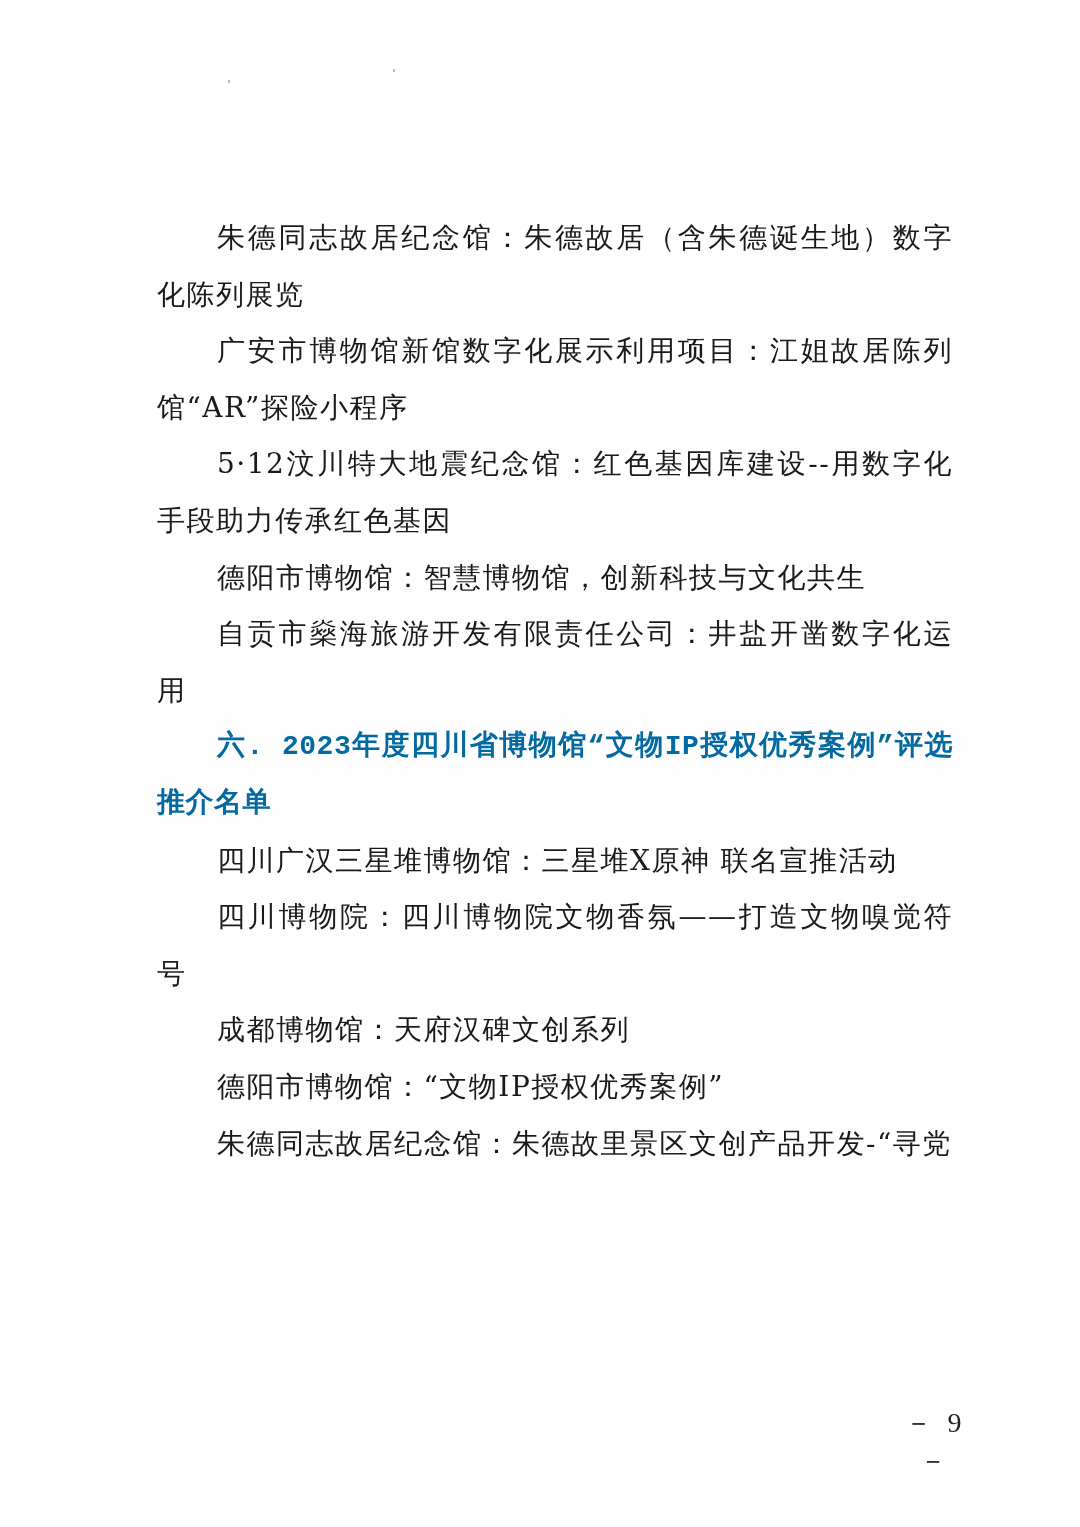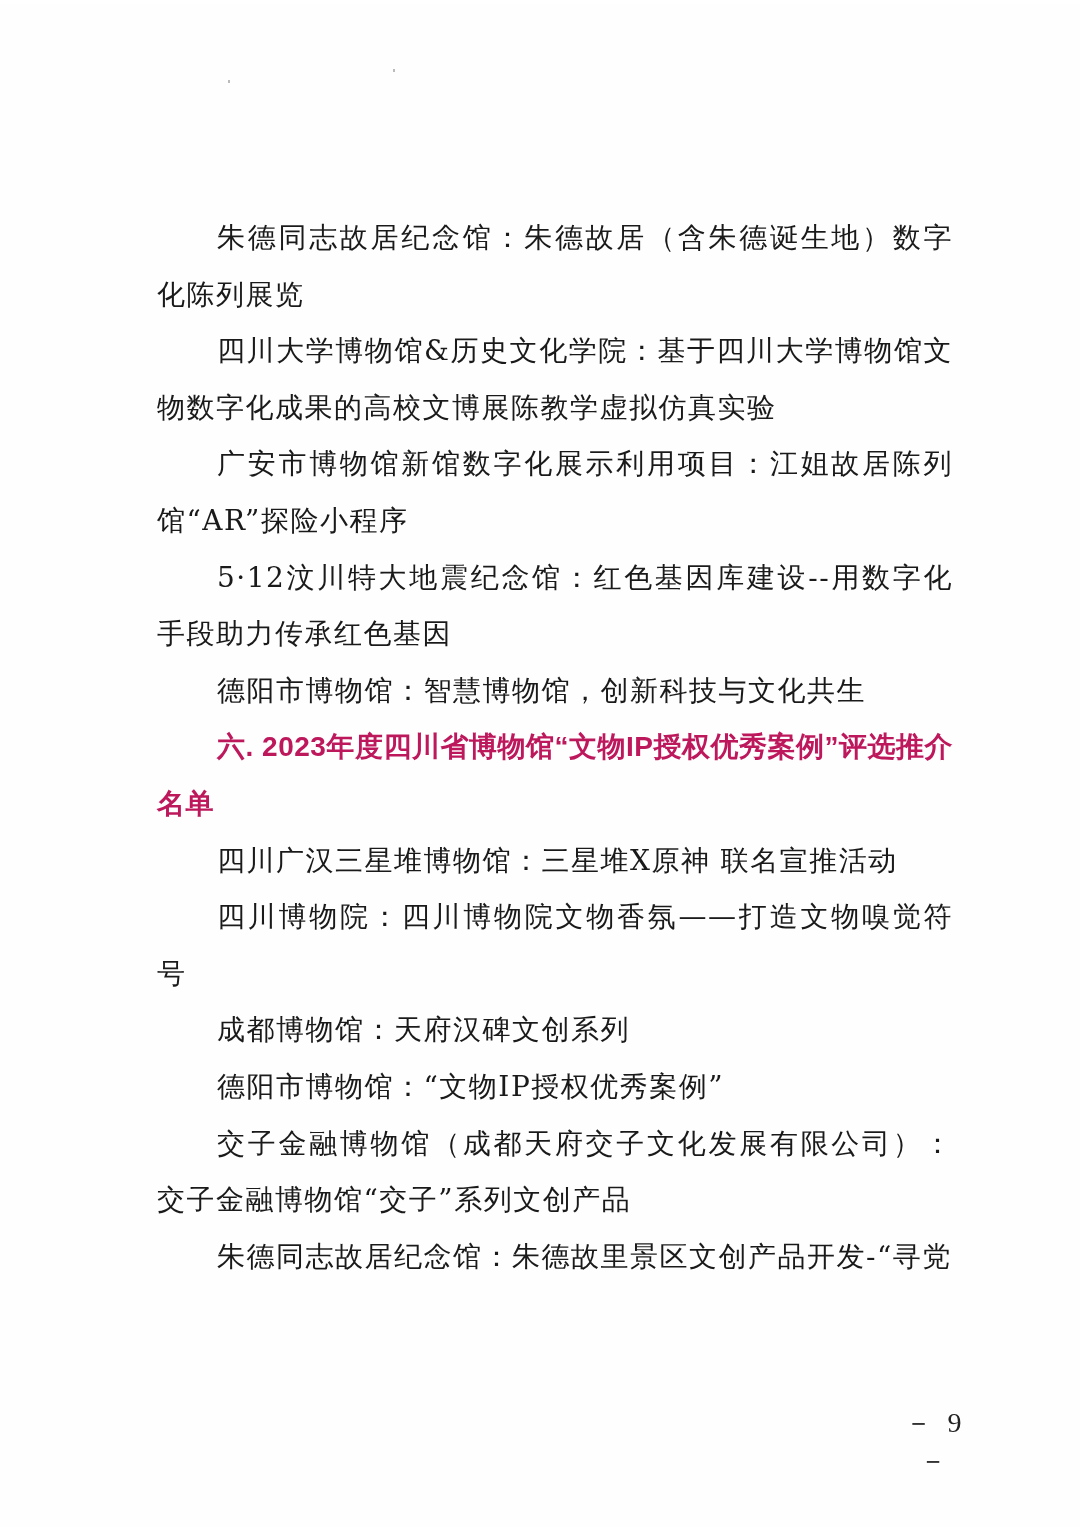--- a/index.html
+++ b/index.html
@@ -14,48 +14,47 @@
     font-size: 28px;
     line-height: 56.6px;
     letter-spacing: 1.5px;
   }
   .para {
     margin: 0; text-indent: 60px; text-align: justify; text-align-last: left;
     font-weight: normal; -webkit-font-smoothing: antialiased;
   }
   .heading {
     margin: 0; text-indent: 60px; text-align: justify; text-align-last: left;
-    font-family: Liberation Sans, sans-serif;
-    font-weight: bold; letter-spacing: 0.5px; color: #be185d;
+    font-family: Liberation Mono, monospace;
+    font-weight: bold; letter-spacing: 0.5px; color: #0369a1;
   }
   .page-number {
     position: absolute; left: 895px; top: 1400px; width: 80px; text-align: center;
     font-family: "Liberation Serif", "DejaVu Serif", serif; font-size: 28px; color: #222;
     letter-spacing: 4px;
   }
   .speck { position: absolute; width: 2px; height: 3px; background: #bbb; }
 </style>
 </head>
 <body>
 
 <div class="page">
   <div class="speck" style="left:228px;top:76px;"></div>
   <div class="speck" style="left:393px;top:65px;"></div>
 
   <div class="content">
     <p class="para">朱德同志故居纪念馆：朱德故居（含朱德诞生地）数字化陈列展览</p>
-    <p class="para">四川大学博物馆&amp;历史文化学院：基于四川大学博物馆文物数字化成果的高校文博展陈教学虚拟仿真实验</p>
     <p class="para">广安市博物馆新馆数字化展示利用项目：江姐故居陈列馆“AR”探险小程序</p>
     <p class="para">5·12汶川特大地震纪念馆：红色基因库建设--用数字化手段助力传承红色基因</p>
     <p class="para">德阳市博物馆：智慧博物馆，创新科技与文化共生</p>
+    <p class="para">自贡市燊海旅游开发有限责任公司：井盐开凿数字化运用</p>
 
     <p class="heading">六. 2023年度四川省博物馆“文物IP授权优秀案例”评选推介名单</p>
 
     <p class="para">四川广汉三星堆博物馆：三星堆X原神 联名宣推活动</p>
     <p class="para">四川博物院：四川博物院文物香氛——打造文物嗅觉符号</p>
     <p class="para">成都博物馆：天府汉碑文创系列</p>
     <p class="para">德阳市博物馆：“文物IP授权优秀案例”</p>
-    <p class="para">交子金融博物馆（成都天府交子文化发展有限公司）：交子金融博物馆“交子”系列文创产品</p>
     <p class="para">朱德同志故居纪念馆：朱德故里景区文创产品开发-“寻党</p>
   </div>
 
   <div class="page-number">－ 9 －</div>
 </div>
 
 </body></html>

